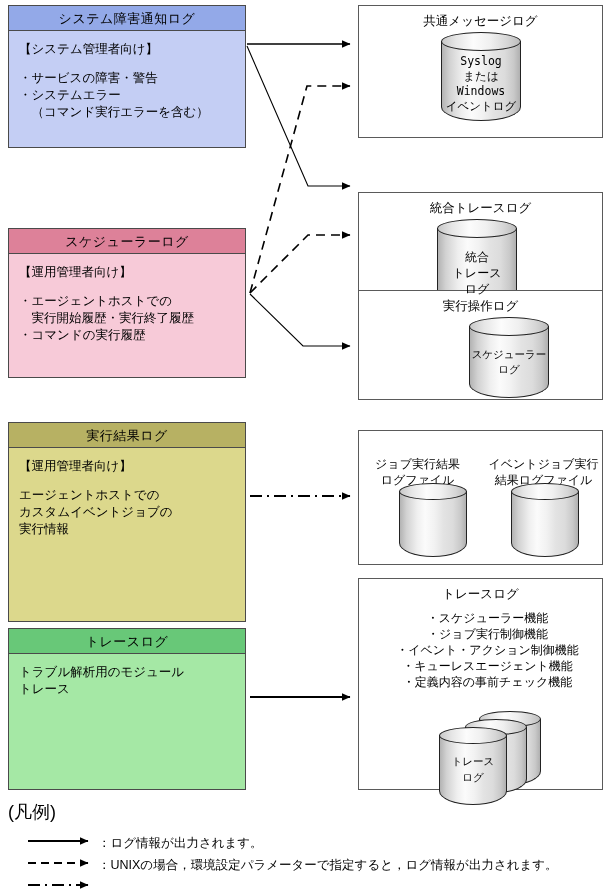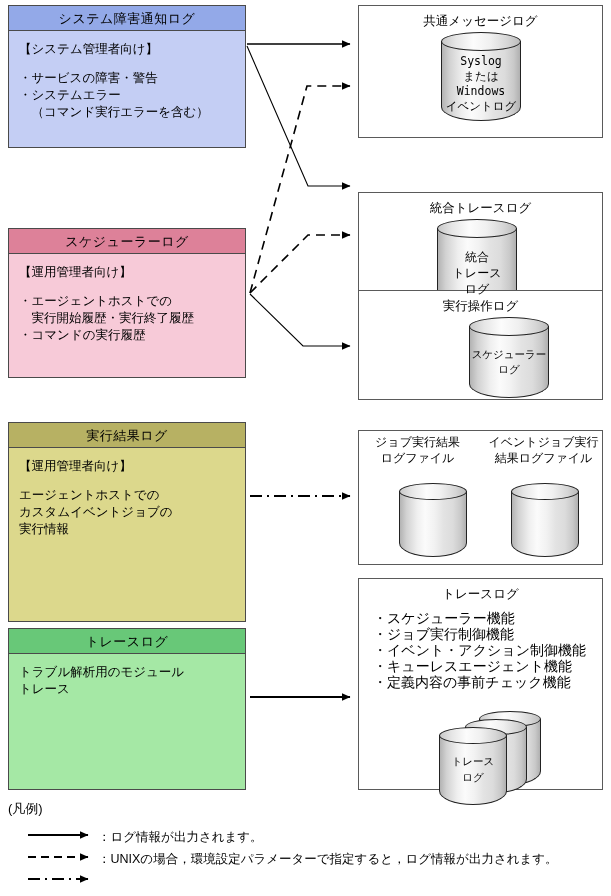--- a/index.html
+++ b/index.html
@@ -70,31 +70,32 @@
     background: #ffffff;
     box-sizing: border-box;
   }
   .tgt .cap {
     text-align: center;
     font-size: 12.5px;
     margin-top: 7px;
     line-height: 16px;
   }
   .tgt .bullets {
-    font-size: 14px;
+    font-size: 12px;
     line-height: 16px;
     margin: 8px 0 0 14px;
+    text-align: center;
   }
   .tgt .bullets div { white-space: pre; }
 
   .twocap {
     display: flex;
     justify-content: center;
     gap: 14px;
-    margin-top: 3px;
+    margin-top: 25px;
   }
   .twocap .capcol {
     text-align: center;
     font-size: 12px;
     line-height: 16px;
     width: 112px;
   }
 
   
   .cyl { position: absolute; }
@@ -140,21 +141,21 @@
   }
 
   
   #legend {
     position: absolute;
     left: 8px;
     top: 800px;
     width: 600px;
     font-size: 12px;
   }
-  #legend .ltitle { font-size: 13px; margin-bottom: 6px; }
+  #legend .ltitle { font-size: 18px; margin-bottom: 6px; }
   #legend .lrow {
     display: flex;
     align-items: flex-end;
     height: 22px;
   }
   #legend .lsym {
     width: 78px;
     height: 22px;
     flex: none;
     margin-left: 12px;

